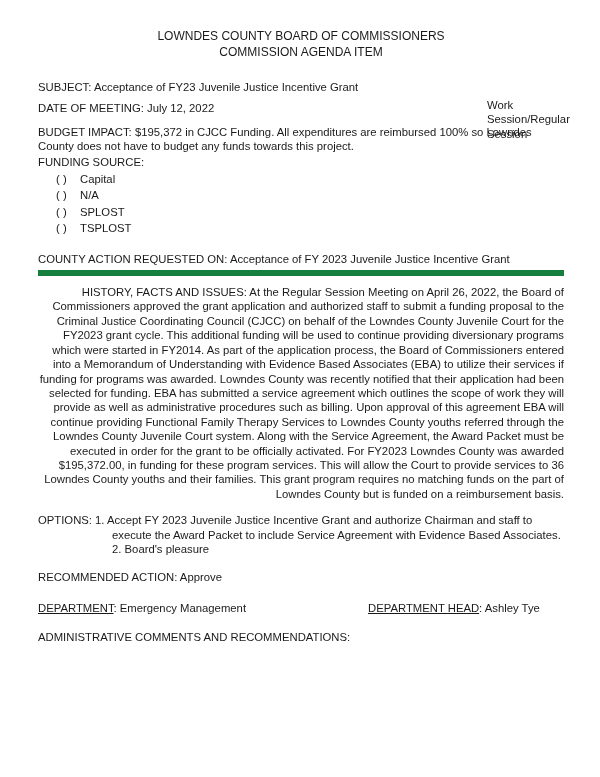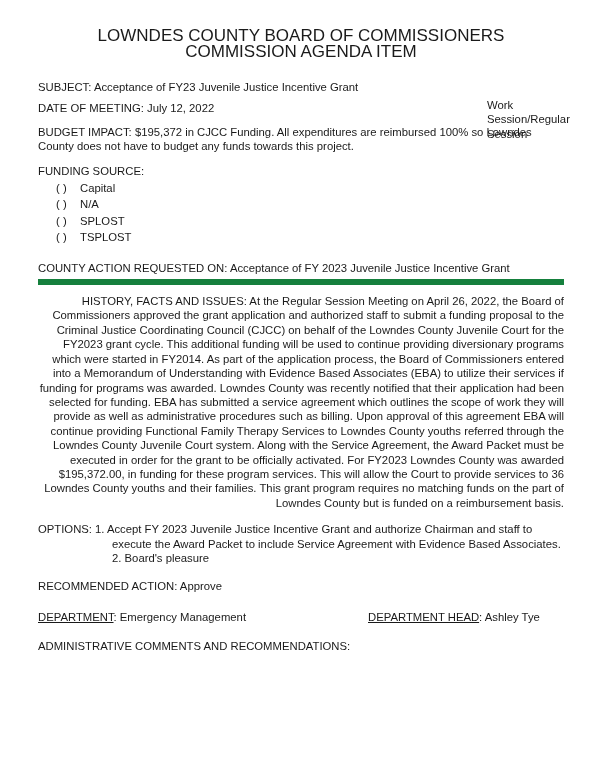--- a/index.html
+++ b/index.html
@@ -9,26 +9,26 @@
     width: 600px;
     height: 777px;
     background: #ffffff;
     color: #1a1a1a;
     font-family: "Liberation Sans", sans-serif;
     font-size: 11.3px;
     line-height: 14.4px;
     padding: 28px 36px 0 38px;
     overflow: hidden;
   }
-  .title-block { text-align: center; font-size: 17px; line-height: 16px; }
+  .title-block { text-align: center; font-size: 12px; line-height: 16px; }
   .row { margin-top: 8px; }
   .subject-row { margin-top: 20px; }
   .date-row { margin-top: 7px; }
   .budget-row { margin-top: 9px; width: 505px; }
-  .funding-label-row { margin-top: 10px; }
+  .funding-label-row { margin-top: 1px; }
   .funding-list { margin-top: 2px; padding-left: 18px; }
   .funding-item { line-height: 16.4px; }
   .funding-item .marker { display: inline-block; width: 24px; white-space: pre; }
   .county-action-row {
     margin-top: 15px;
     padding-bottom: 4px;
     border-bottom: 6px solid #15803d;
   }
   .history-row { margin-top: 9px; text-align: right; }
   .options-row { margin-top: 12px; display: flex; }

